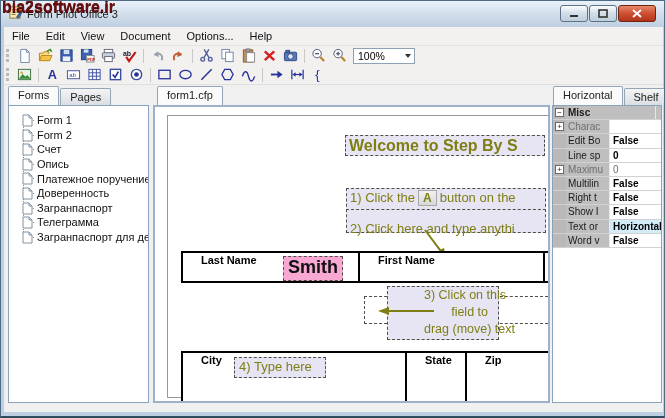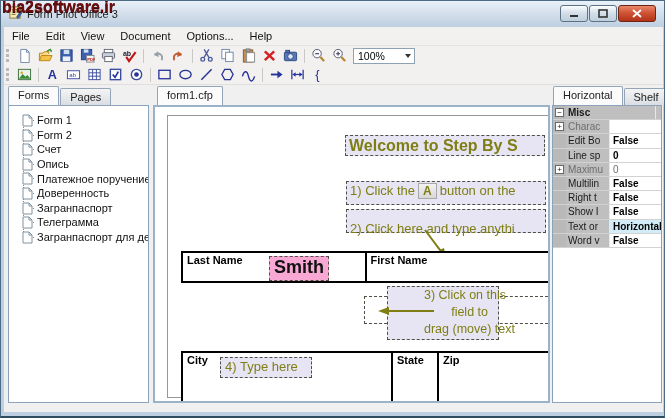--- a/index.html
+++ b/index.html
@@ -48,29 +48,29 @@
     font-size:11px; color:#111; white-space:nowrap; overflow:hidden; }
   .titem::before { content:""; position:absolute; left:14px; top:7px; width:7px; border-top:1px dotted #8a8a8a; }
   .titem svg { position:absolute; left:9px; top:1px; width:11px; height:13px; }
   
   #ctabs { left:153px; }
   #canvas { left:149px; width:397px; height:298px; border:2px solid #9cb2c9; overflow:hidden; position:absolute; top:20px; background:#fff; }
   #page { position:absolute; left:12px; top:8px; width:560px; height:283px; background:#fff;
     border:1px solid #979797; border-right:none; }
   .note { position:absolute; background:#e7e5f3; border:1px dashed #4f4f45; color:#7e7e14; white-space:nowrap; }
   #welcome { left:177px; top:19px; width:200px; height:21px; font-size:16px; font-weight:bold; padding:1px 3px; }
-  #step1 { left:178px; top:65px; width:200px; height:24px; font-size:13px; padding:1px 3px; }
+  #step1 { left:178px; top:72px; width:200px; height:24px; font-size:13px; padding:1px 3px; }
   #abtn { display:inline-block; background:linear-gradient(#f2f2f2,#d8d8d8); border:1px solid #a8a8a8;
     color:#7e7e14; font-weight:bold; font-size:12px; padding:0 4px; margin:0 3px; }
   #step2 { left:178px; top:93px; width:200px; height:18px; font-size:13px; padding:11px 3px; }
   #arrow1 { position:absolute; left:254px; top:112px; }
   .ftable { position:absolute; left:13px; border:2px solid #000; background:#fff; display:flex; }
   #table1 { top:135px; width:380px; height:32px; }
   #table2 { top:235px; width:380px; height:52px; }
-  .fcell { border-right:2px solid #000; position:relative; height:100%; }
+  .fcell { border-right:2px solid #000; position:relative; height:100%;margin-left:14px; }
   .fcell:last-child { border-right:none; }
   .flabel { position:absolute; top:1px; left:4px; font-size:11px; font-weight:bold; color:#000; }
   #smith { position:absolute; left:86px; top:3px; width:60px; height:25px; font-size:18px; font-weight:bold;
     color:#111; text-align:center; background:#f9a8d4; border:1px dashed #4f4f45; }
   #widerect { position:absolute; left:196px; top:180px; width:350px; height:28px; border:1px dashed #4f4f45; }
   #step3 { left:219px; top:170px; width:112px; height:54px; font-size:12.5px; line-height:17px;padding-left:36px; }
   #step3 .l1 { text-align:center; }
   #step3 .l2 { text-align:right; padding-right:10px; }
   #step3 .l3 { text-align:center; }
   #arrow2 { position:absolute; left:208px; top:188px; }

